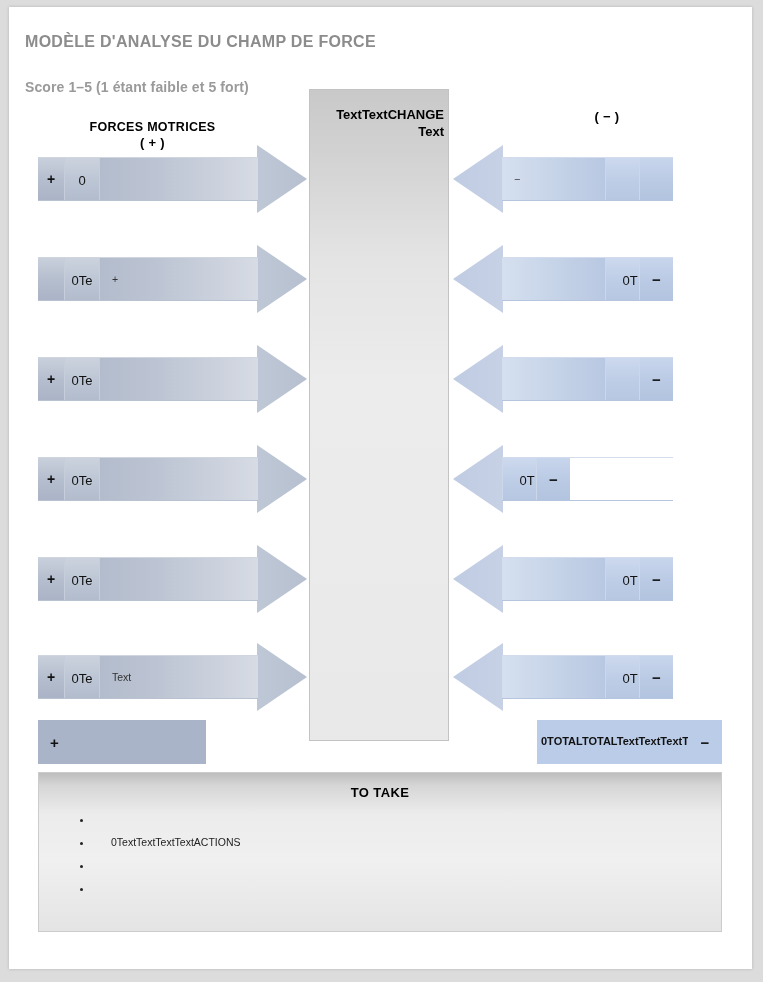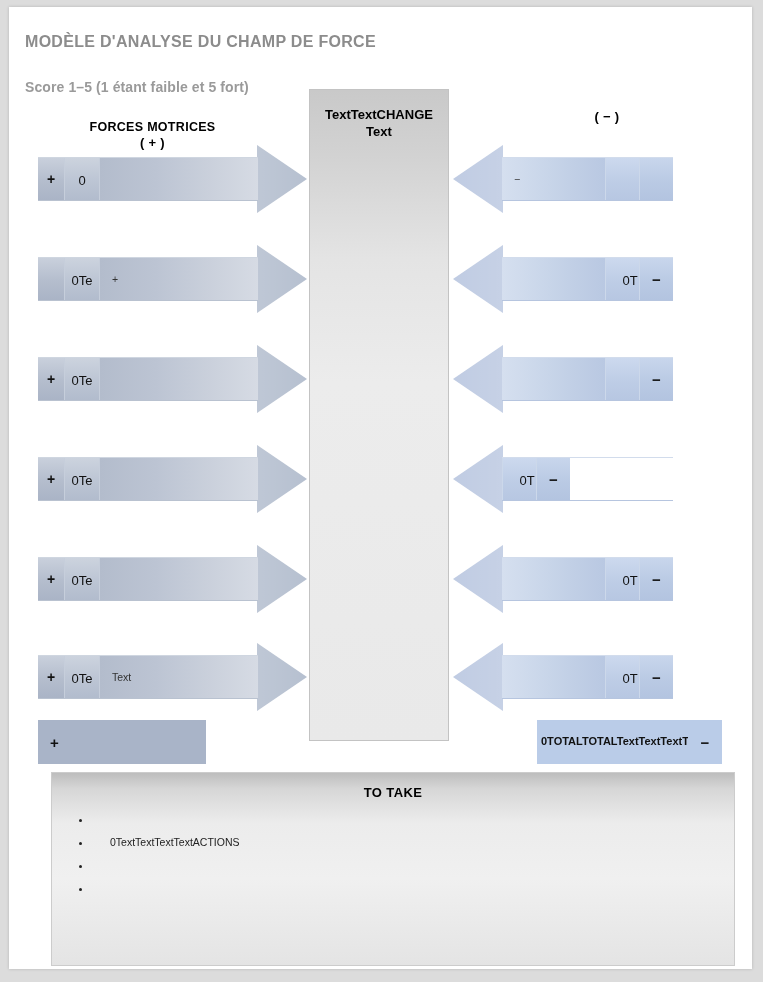--- a/index.html
+++ b/index.html
@@ -60,21 +60,21 @@
   
   #center-box {
     position: absolute;
     left: 300px;
     top: 82px;
     width: 140px;
     height: 652px;
     background: linear-gradient(to bottom, #c9c9c9 0%, #d2d2d2 10%, #e4e4e4 26%, #ececec 45%, #e9e9e9 100%);
     border: 1px solid #c3c3c3;
     box-sizing: border-box;
-    text-align: center;
+    text-align: right;
   }
   #center-box .ctext {
     display: block;
     margin-top: 16px;
     font-size: 13px;
     font-weight: bold;
     color: #000;
     line-height: 17px;
     padding: 0 4px;
   }
@@ -230,37 +230,37 @@
     width: 34px;
     text-align: center;
     font-size: 15px;
     font-weight: bold;
     color: #111;
   }
 
   
   #actions {
     position: absolute;
-    left: 42px; top: 765px;
-    width: 684px; height: 194px;
+    left: 29px; top: 765px;
+    width: 684px; height: 160px;
     background: linear-gradient(to bottom, #bdbdbd 0%, #d6d6d6 8%, #ececec 26%, #f0f0f0 55%, #e4e4e4 100%);
     border: 1px solid #cccccc;
     box-sizing: border-box;
   }
   #actions-title {
     text-align: center;
     font-size: 13px;
     font-weight: bold;
     color: #000;
     padding-top: 12px;
     letter-spacing: 0.4px;
   }
   #actions ul {
     margin: 12px 8px 0 0;
-    padding-left: 40px;
+    padding-left: 54px;
     list-style: disc;
   }
   #actions li {
     font-size: 10.5px;
     color: #222;
     height: 23px;
     line-height: 14px;
     padding-left: 18px;
   }
 </style>

